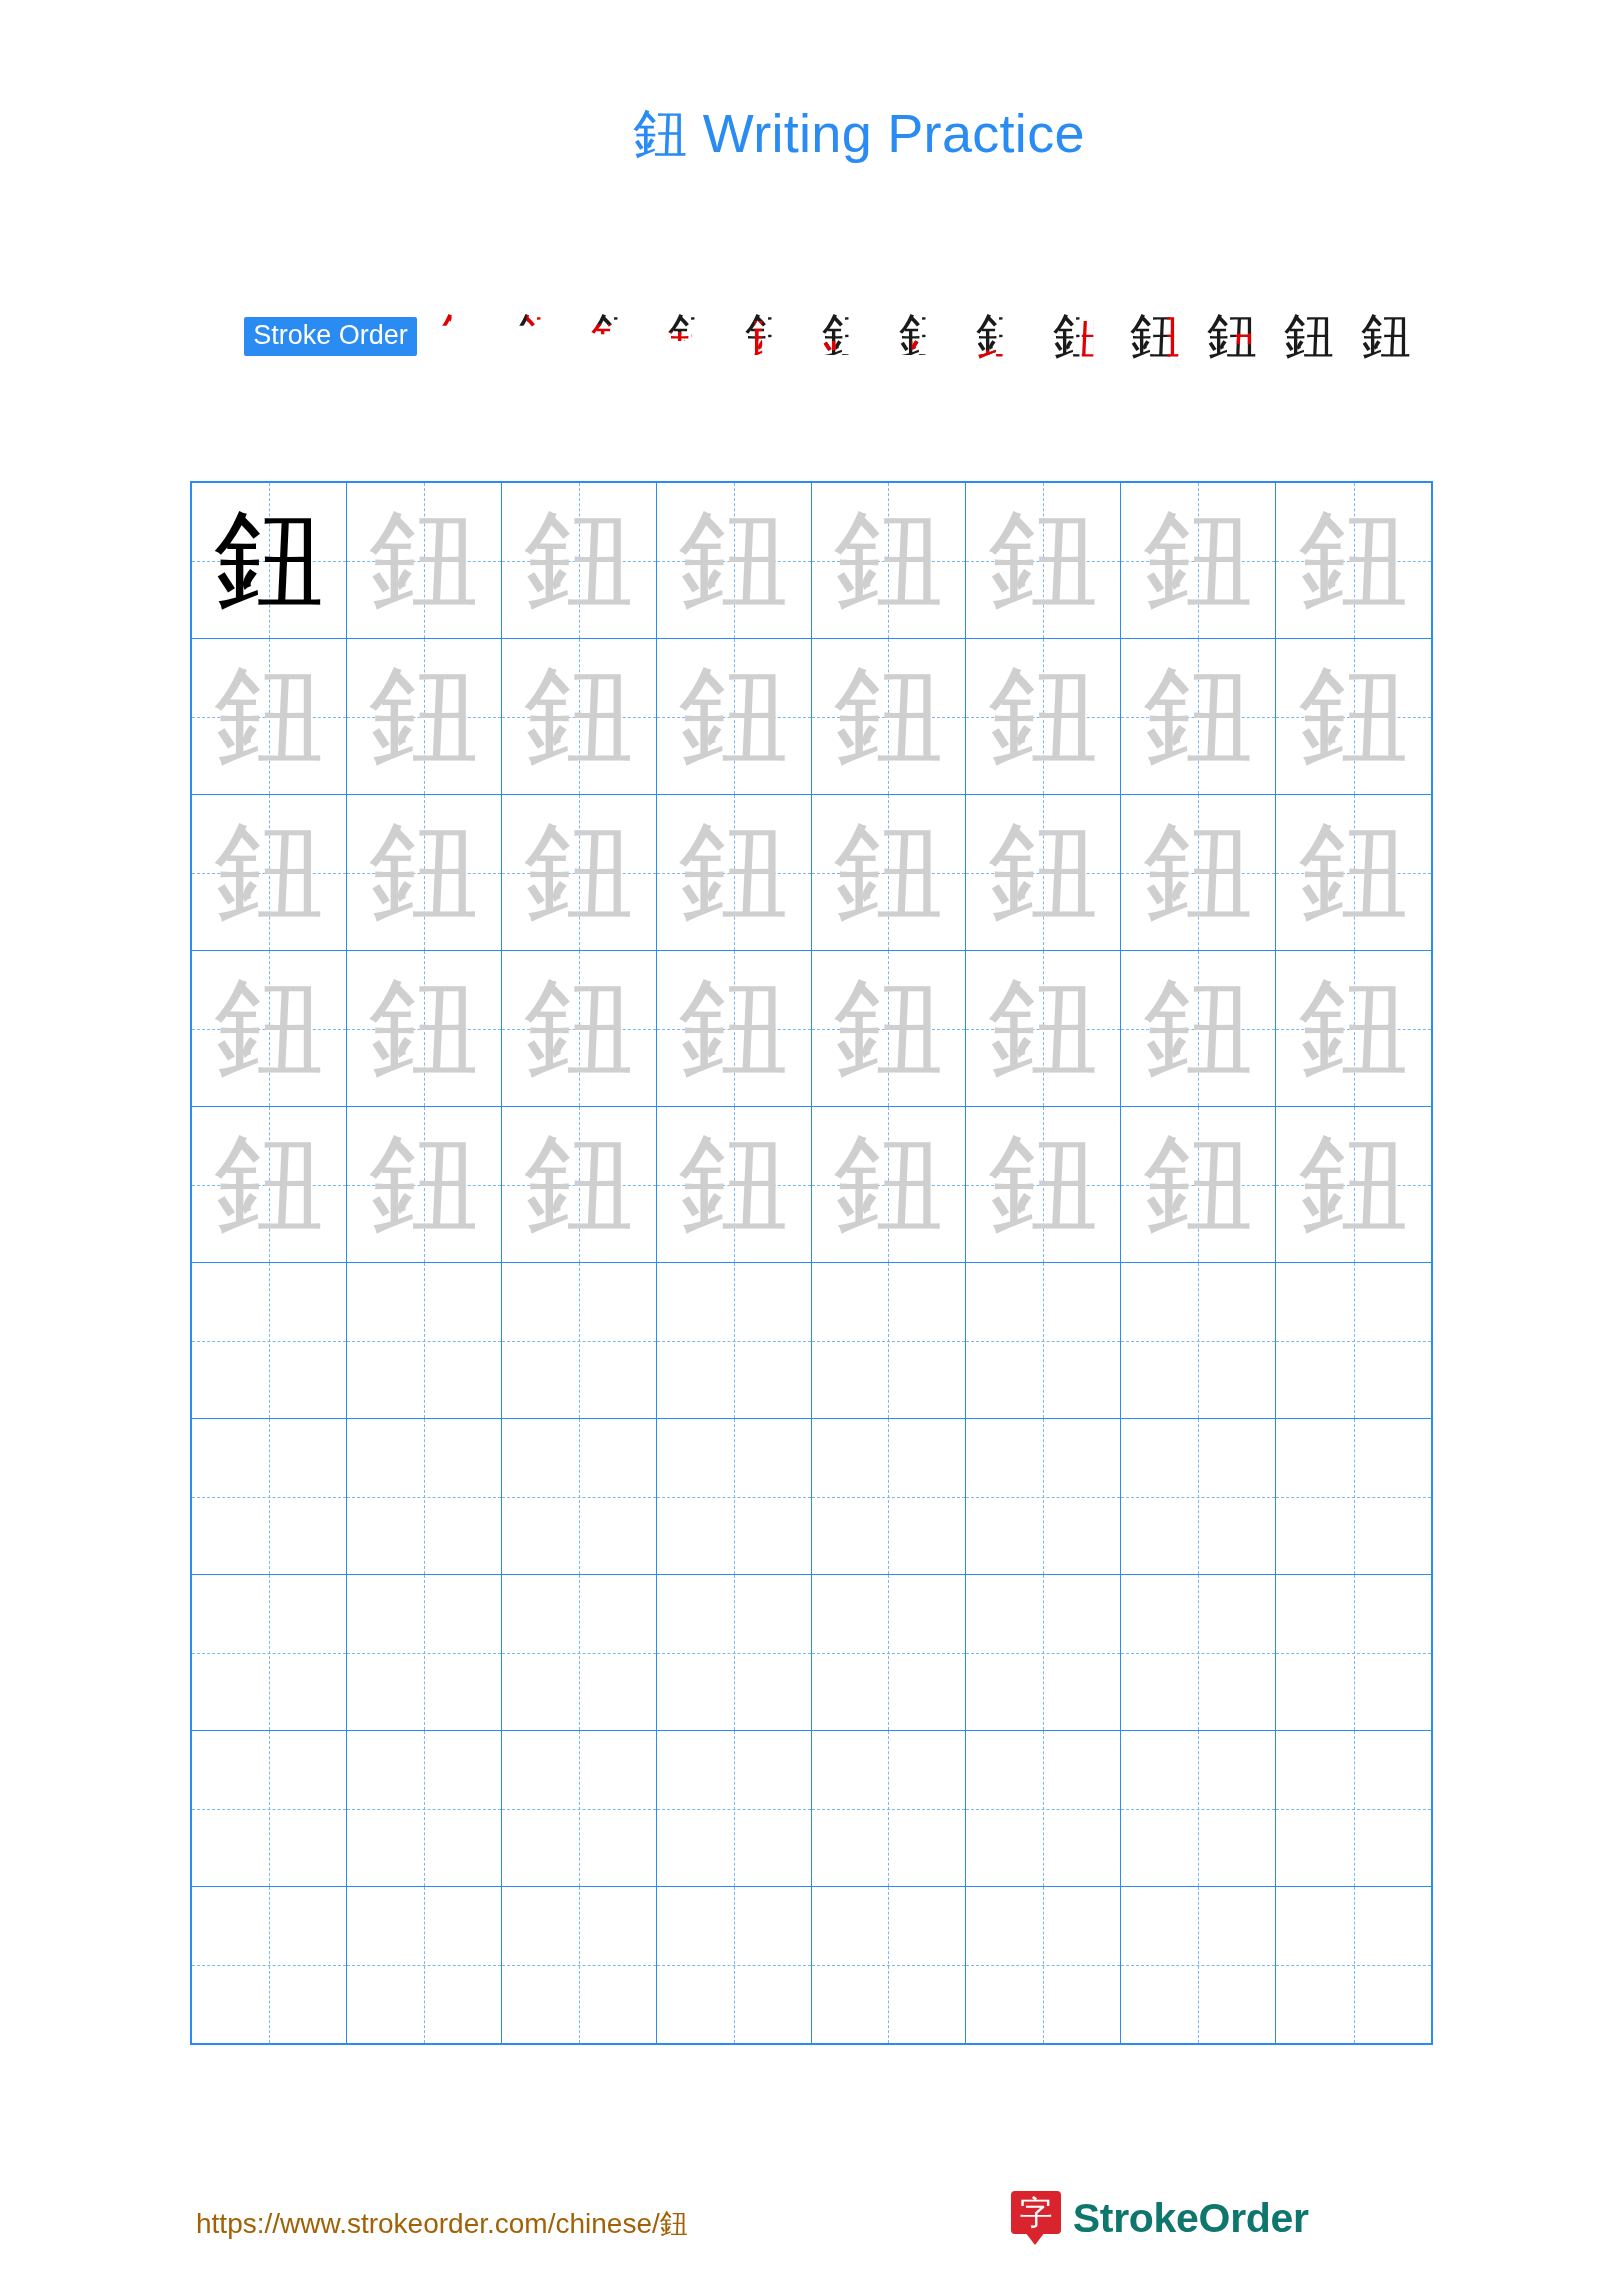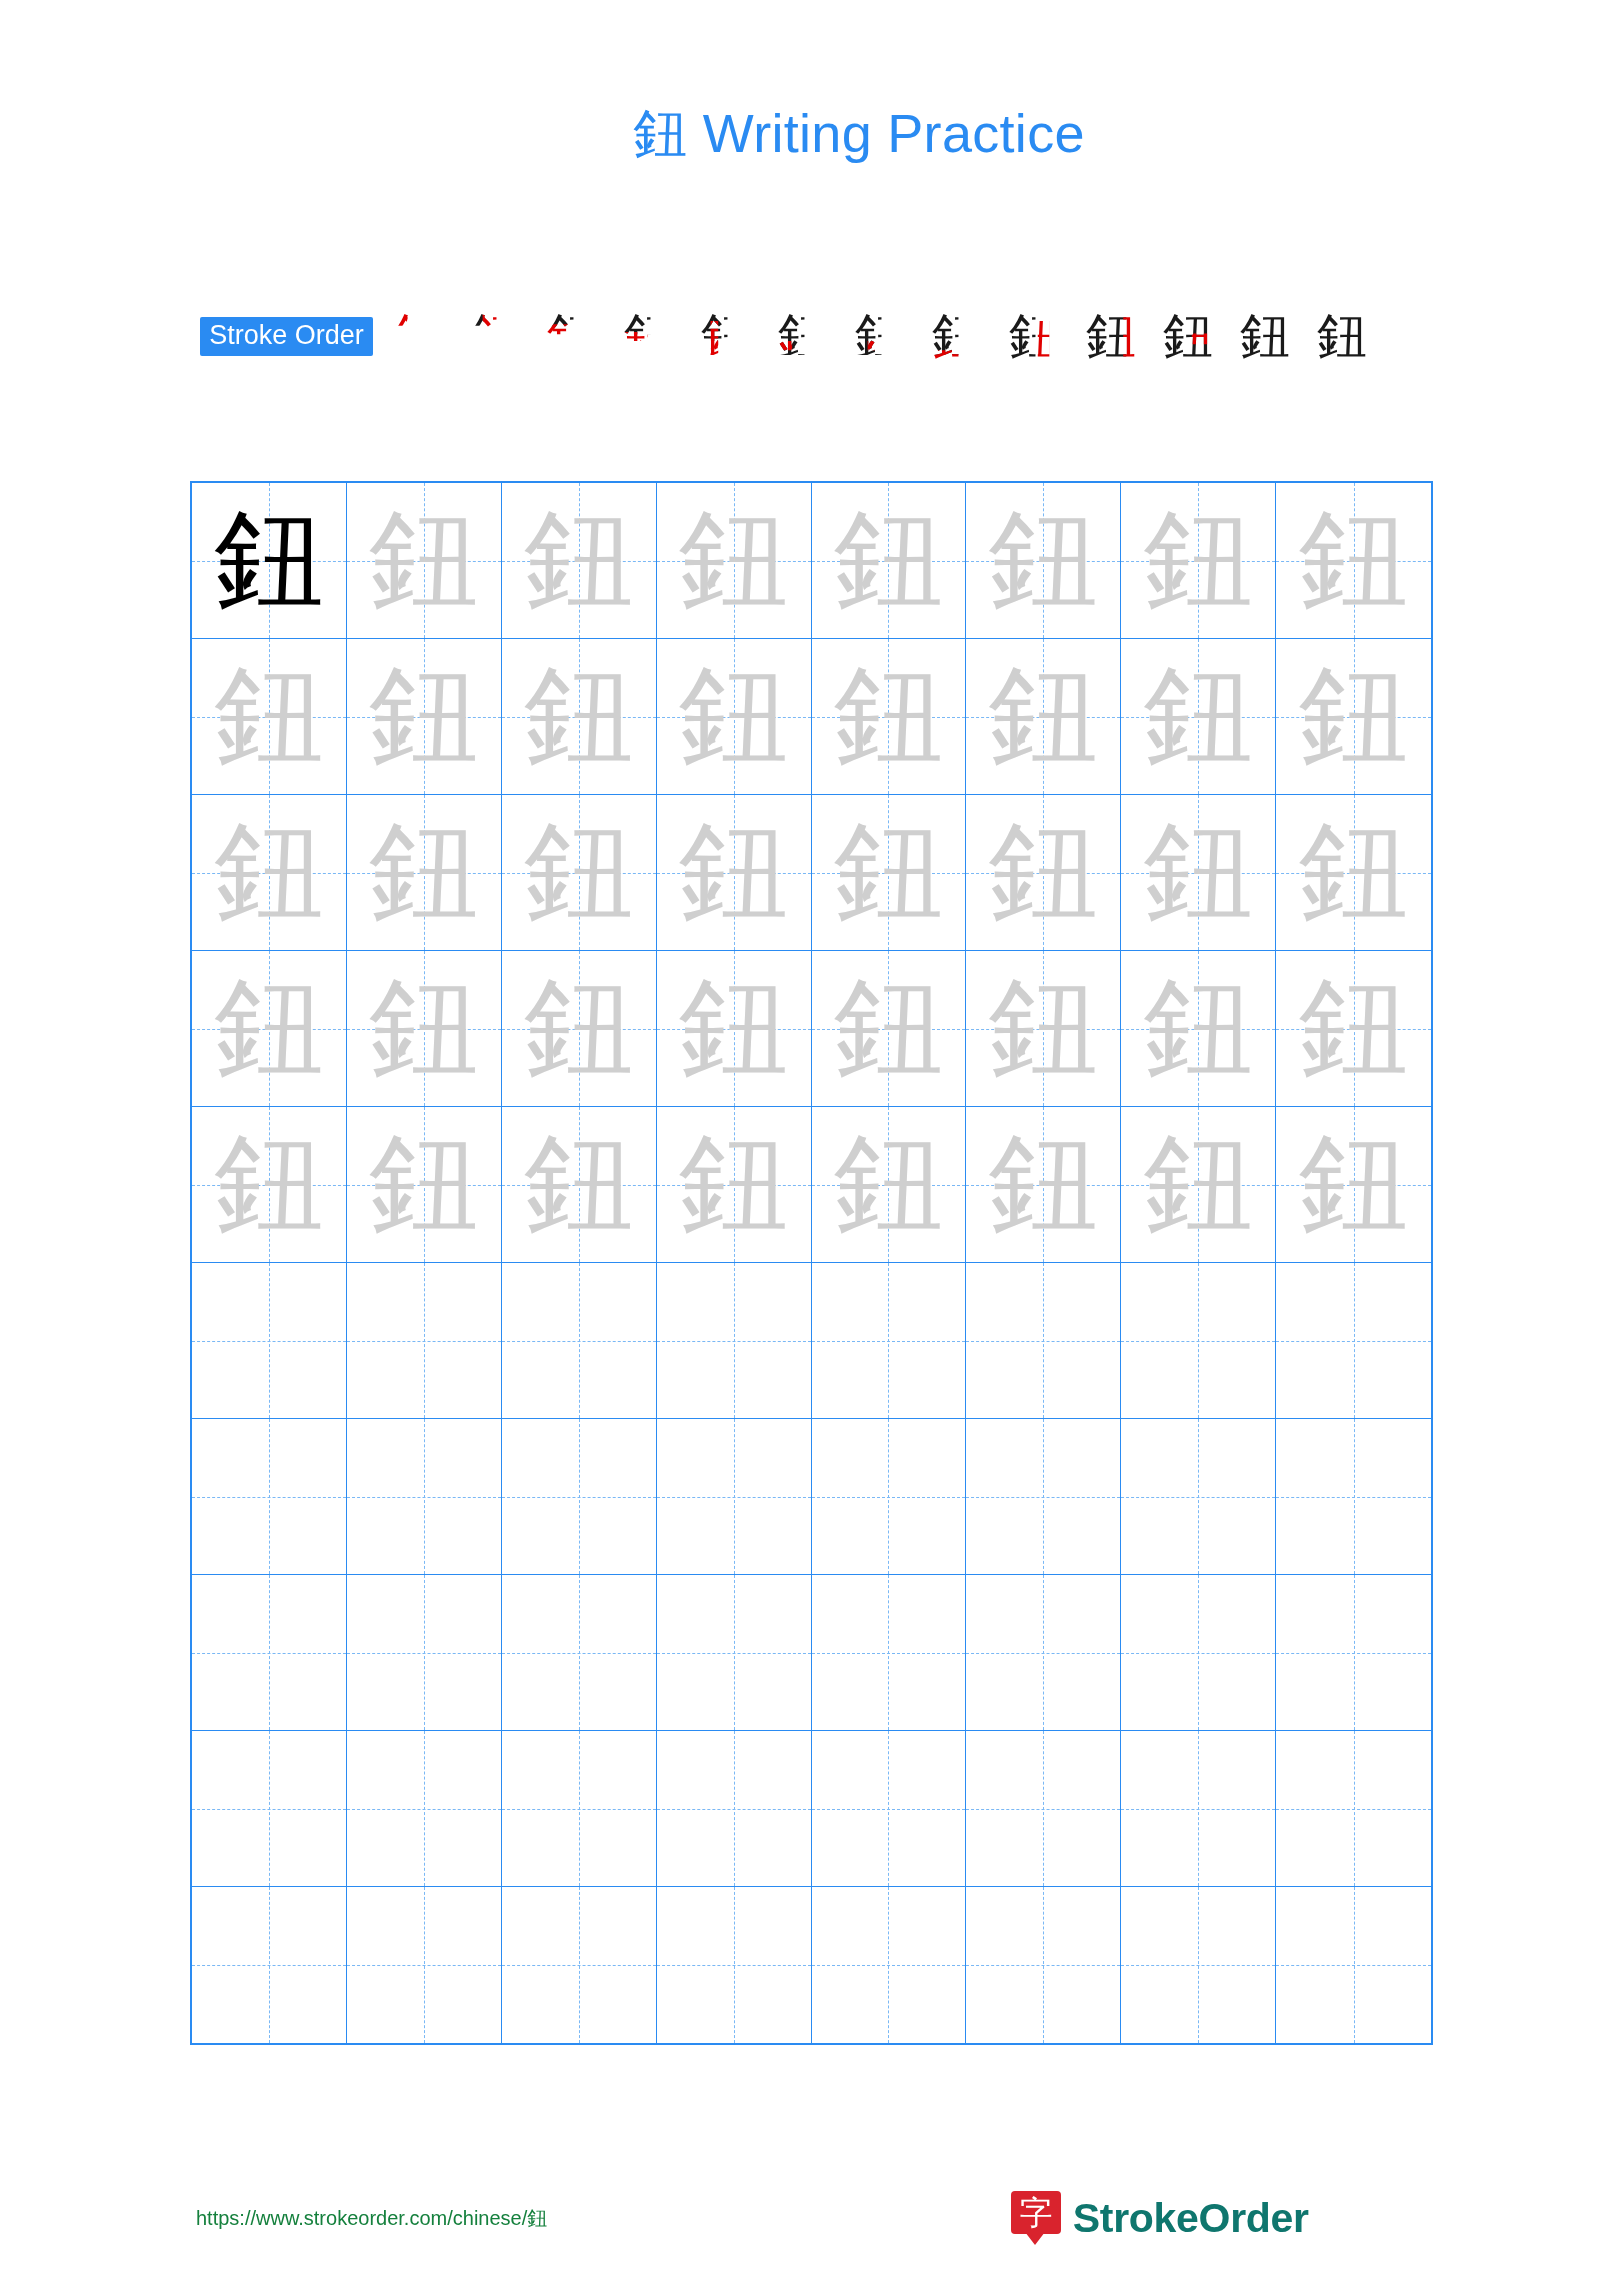--- a/index.html
+++ b/index.html
@@ -34,20 +34,21 @@
     position: absolute;
     top: 298px;
     left: 200px;
     width: 1243px;
   }
   .stroke-order-line {
     display: flex;
     align-items: center;
     flex-wrap: wrap;
     gap: 0px;
+    margin-left: 44px;
   }
   .stroke-badge {
     display: inline-block;
     background: #2a8bf2;
     color: #ffffff;
     font-size: 27px;
     padding: 3.9px 9.2px 5.9px 9.2px;
     border-radius: 2px;
     line-height: 1.05;
     margin-right: 6.5px;
@@ -129,22 +130,22 @@
     padding-bottom: 3.9px;
     box-sizing: border-box;
   }
   .cell .char.solid { color: #000000; }
 
   
   .footer-url {
     position: absolute;
     left: 196px;
     top: 2205px;
-    font-size: 20px;
-    color: #15803d;
+    font-size: 28px;
+    color: #a16207;
   }
   .footer-brand {
     position: absolute;
     left: 1011px;
     top: 2191px;
     display: flex;
     align-items: center;
     gap: 11.8px;
   }
   .brand-logo {

